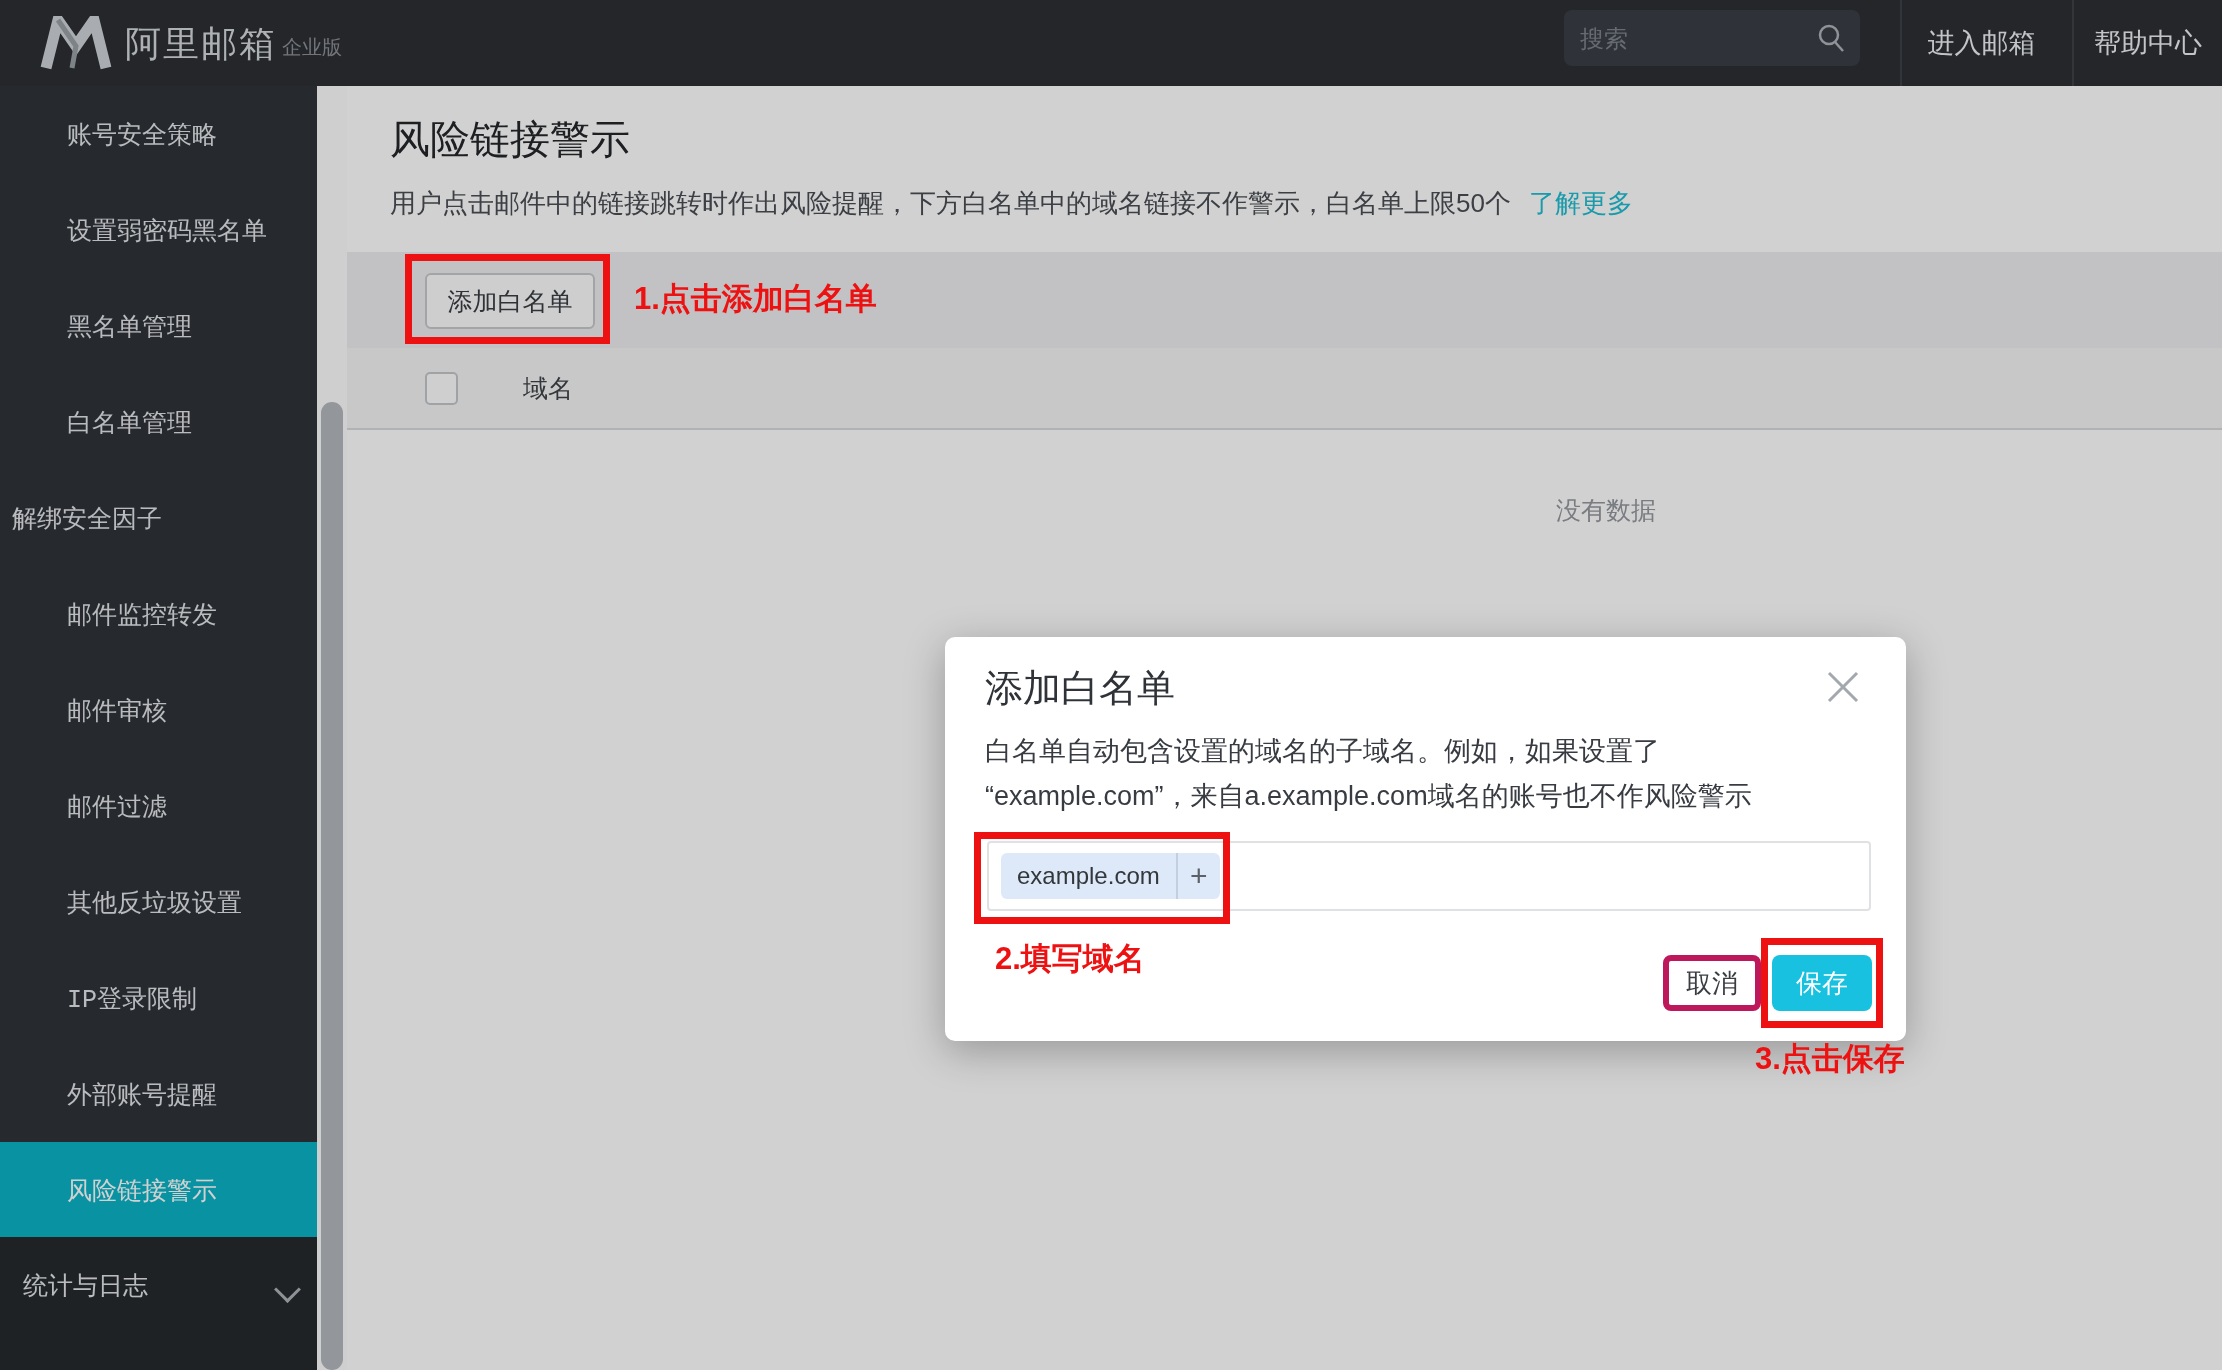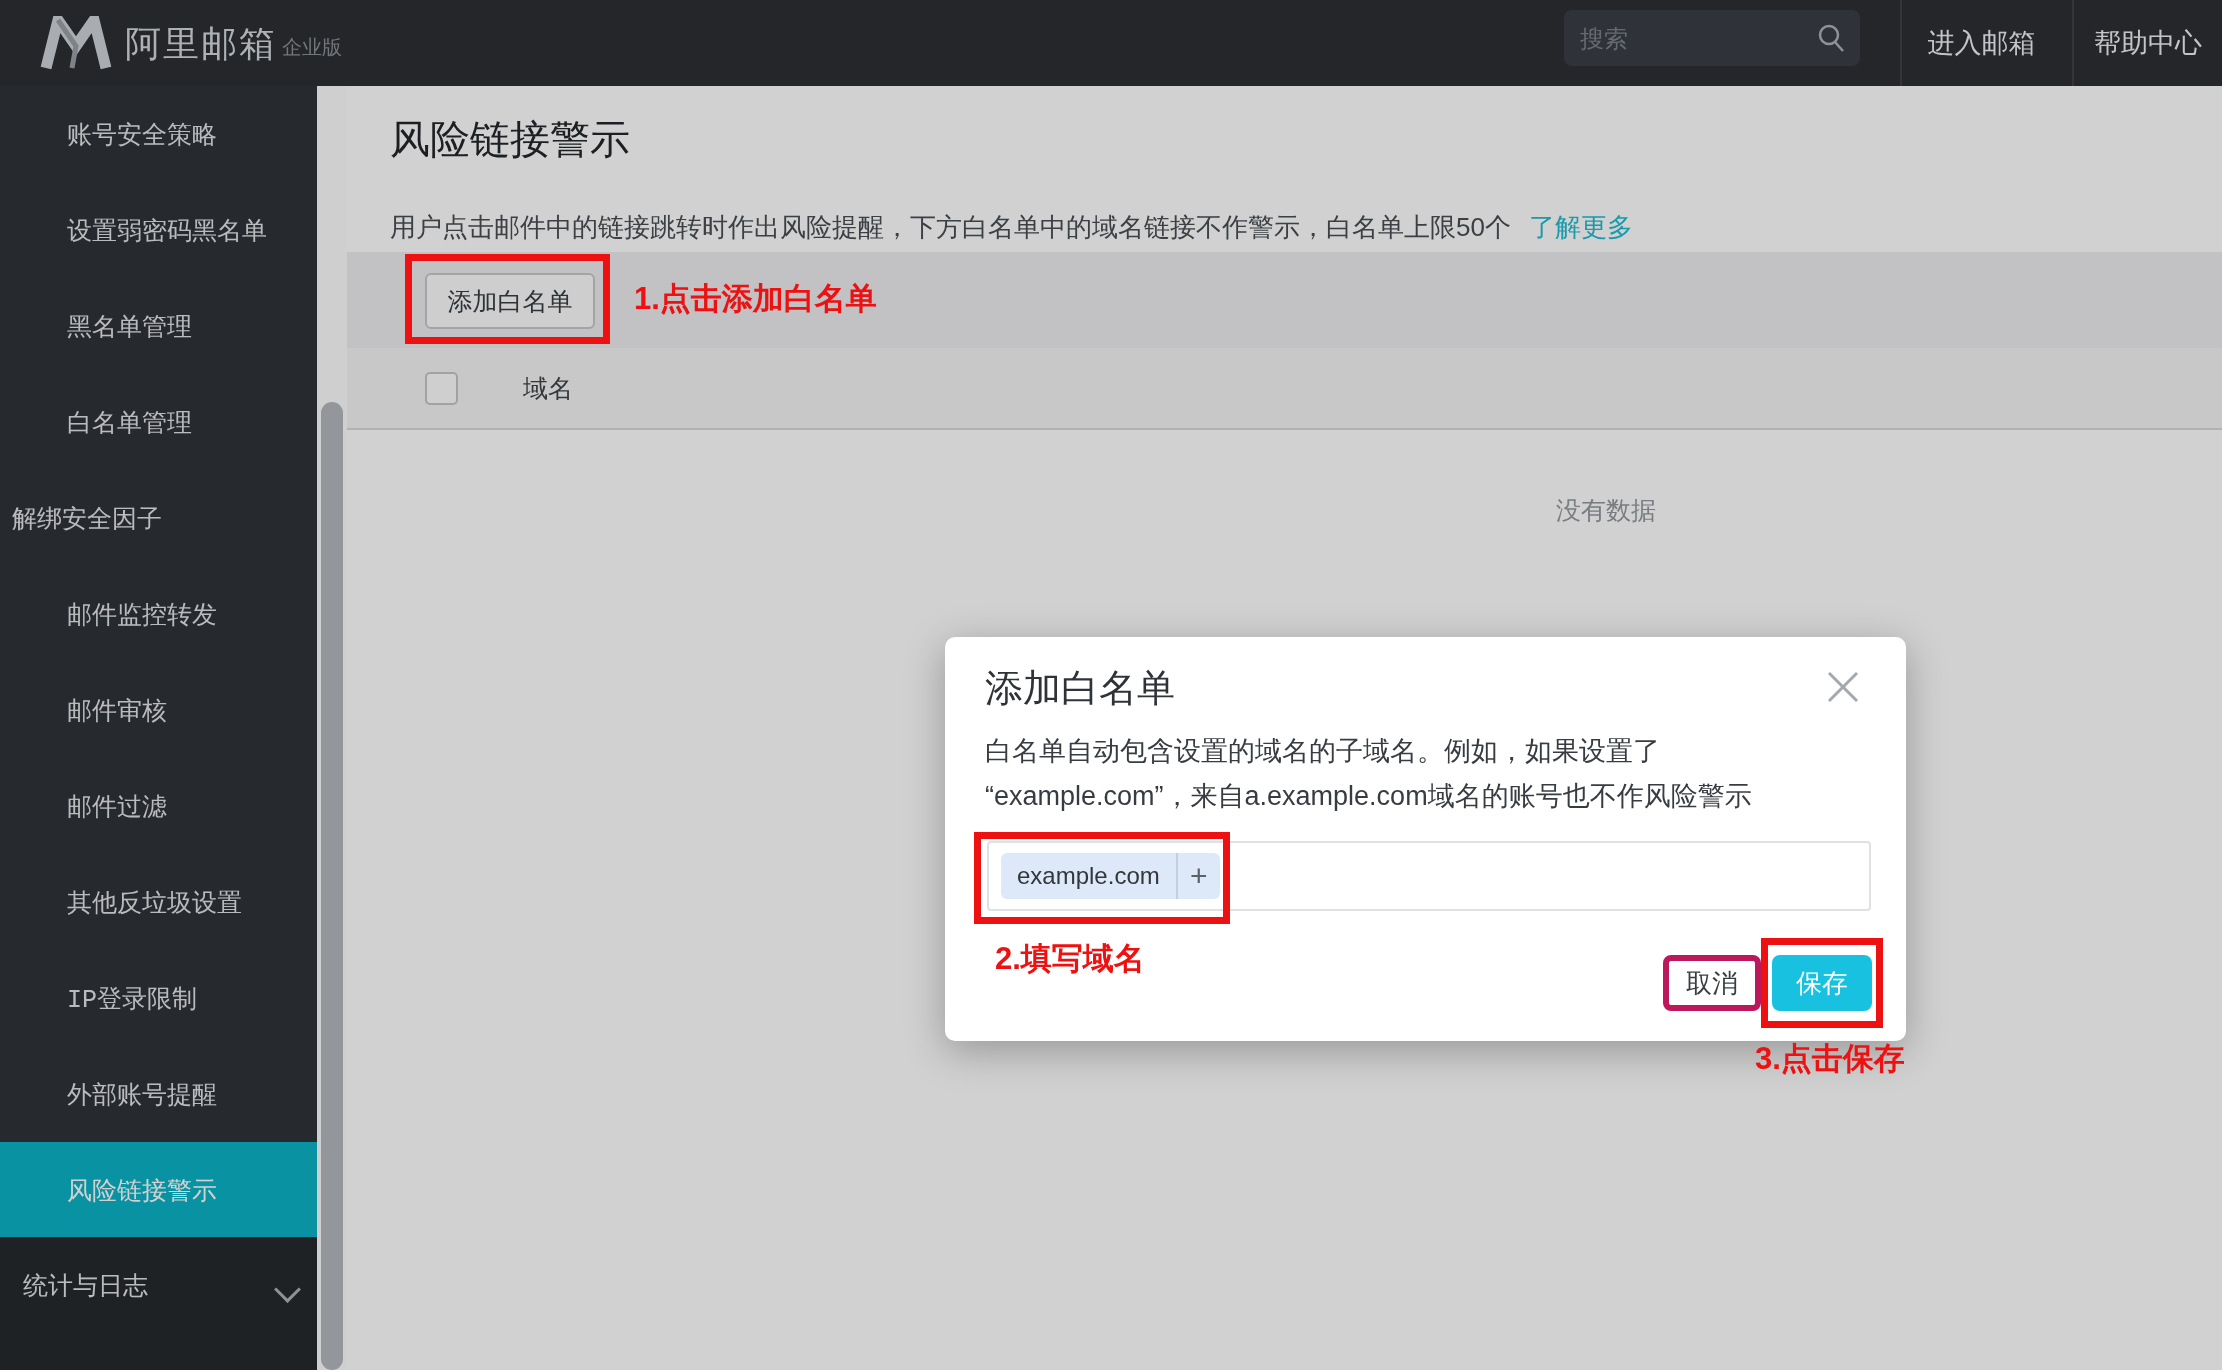--- a/index.html
+++ b/index.html
@@ -31,21 +31,21 @@
   .chevron-down{position:absolute;left:278px;top:122px;width:16px;height:16px;
                 border-right:3px solid #aeb3b9;border-bottom:3px solid #aeb3b9;transform:rotate(45deg);}
 
   
   .side-scroll-track{position:absolute;left:317px;top:86px;width:30px;height:1284px;background:#fdfdfd;}
   .side-scroll-thumb{position:absolute;left:4px;top:316px;width:22px;height:968px;background:#b4b8bc;border-radius:11px;}
 
   
   .content{position:absolute;left:347px;top:86px;width:1875px;height:1284px;background:#ffffff;}
   .page-title{position:absolute;left:43px;top:26px;font-size:40px;font-weight:500;color:#24272b;}
-  .page-desc{position:absolute;left:43px;top:100px;font-size:26px;color:#4a4e54;white-space:nowrap;margin-top:24px;}
+  .page-desc{position:absolute;left:43px;top:100px;font-size:26px;color:#4a4e54;white-space:nowrap;}
   .learn-more{color:#1fbdd1;cursor:pointer;margin-left:18px;}
   .toolbar-band{position:absolute;left:0;top:166px;width:1875px;height:96px;background:#ededef;}
   .add-btn{position:absolute;left:78px;top:21px;width:170px;height:56px;background:#fcfcfd;border:2px solid #c6c8cb;
            border-radius:6px;font-size:25px;color:#3a3e43;display:flex;align-items:center;justify-content:center;
            box-sizing:border-box;cursor:pointer;}
   .table-header{position:absolute;left:0;top:262px;width:1875px;height:80px;background:#f4f4f5;border-bottom:2px solid #d8dadc;}
   .checkbox{position:absolute;left:78px;top:24px;width:33px;height:33px;background:#fdfdfd;border:2px solid #c4c7cb;
             border-radius:5px;box-sizing:border-box;cursor:pointer;}
   .col-domain{position:absolute;left:176px;top:24px;font-size:25px;color:#3f4347;}
   .empty-text{position:absolute;left:1259px;top:408px;transform:translateX(-50%);font-size:25px;color:#94989d;}

